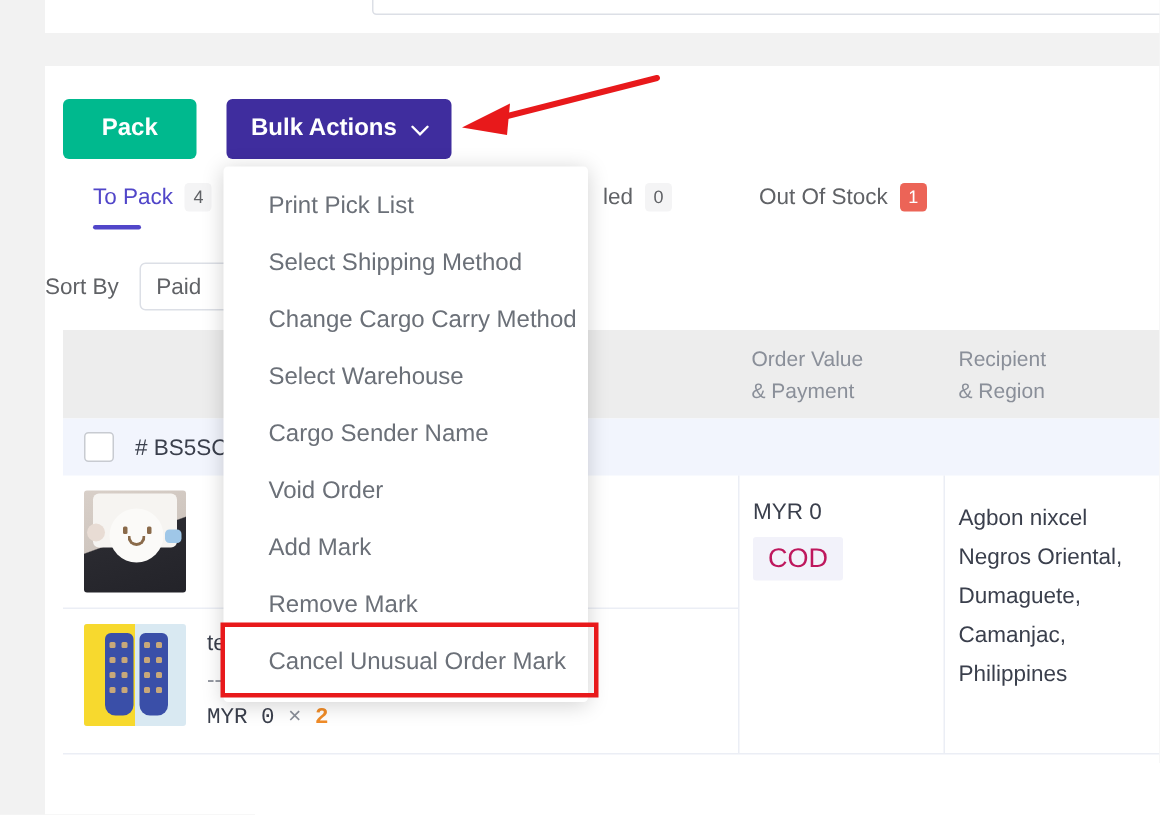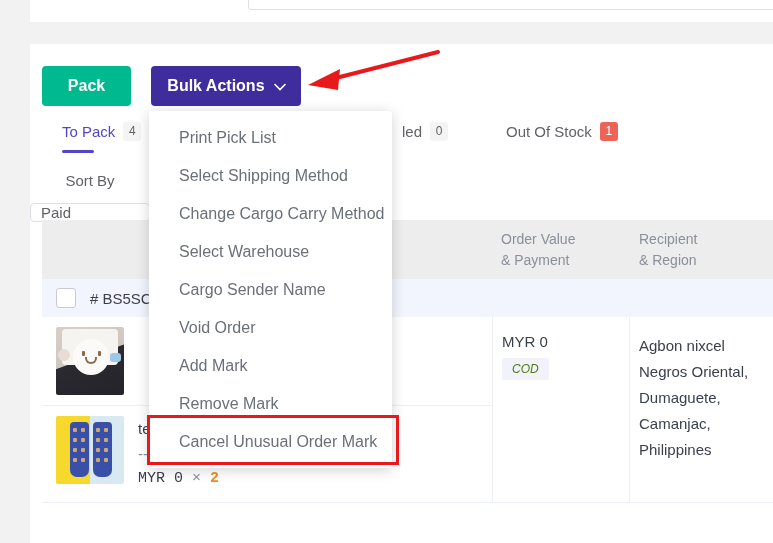--- a/index.html
+++ b/index.html
@@ -60,21 +60,21 @@
   }
   .tab .badge.danger { background: #ec6457; color: #ffffff; }
   .tab-underline {
     position: absolute; left: 18px; top: 32px; width: 32px; height: 3px;
     background: #5146c9; border-radius: 2px;
   }
 
   
   .sort-row {
     position: absolute; left: 0px; top: 128px; height: 38px;
-    display: flex; align-items: center; gap: 14px; padding-left: 0px; flex-direction: column;
+    display: flex; align-items: center; gap: 14px; padding-left: 0px;
   }
   .sort-label { font-size: 15px; color: #606266; }
   .sort-select {
     width: 120px; height: 32px; border: 1px solid #dcdfe6; border-radius: 4px;
     background: #ffffff; display: flex; align-items: center;
     padding: 0 10px; font-size: 15px; color: #606266;
   }
 
   
   .table { position: absolute; left: 12px; top: 176px; width: 731px; }
@@ -160,21 +160,21 @@
   .prod-info { padding-top: 2px; }
   .prod-name { font-size: 15px; color: #3a3f4c; line-height: 1.5; }
   .prod-sku { font-size: 15px; color: #8a8f99; line-height: 1.7; }
   .prod-price { font-size: 15px; color: #3a3f4c; line-height: 1.7; font-family: Liberation Mono, monospace; }
   .qty { color: #f08c28; font-weight: bold; }
   .times { color: #8a8f99; }
 
   .money { font-size: 15px; color: #3a3f4c; }
   .cod-badge {
     display: inline-block; margin-top: 8px; padding: 4px 10px;
-    background: #f2f2fa; color: #4d7c0f; font-size: 12px; border-radius: 2px; font-style: italic;
+    background: #f2f2fa; color: #be185d; font-size: 18px; border-radius: 2px;
   }
   .recip-line { font-size: 15px; color: #3a3f4c; line-height: 1.73; }
 
   
   .menu {
     position: absolute; left: 149px; top: 111px; width: 243px; height: 357px;
     background: #ffffff; border-radius: 3px;
     box-shadow: 0 2px 14px rgba(0,0,0,.18);
     z-index: 40; padding: 8px 12px;
   }

